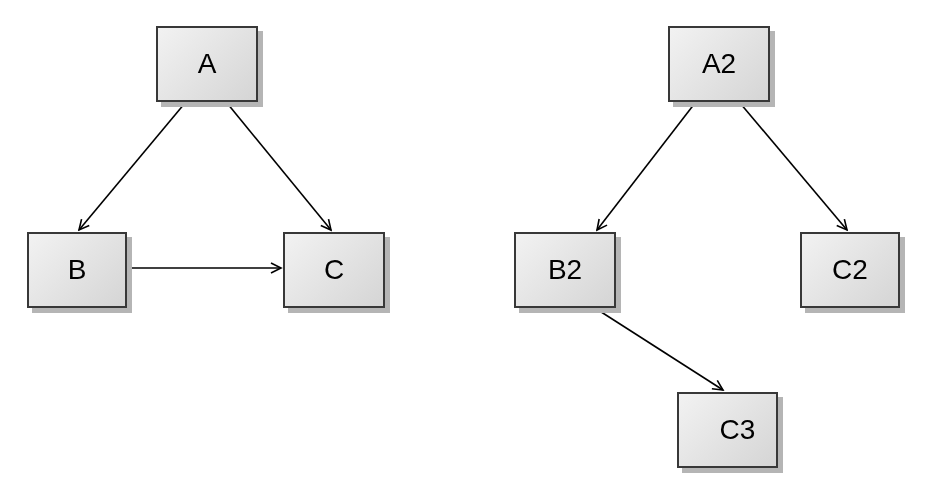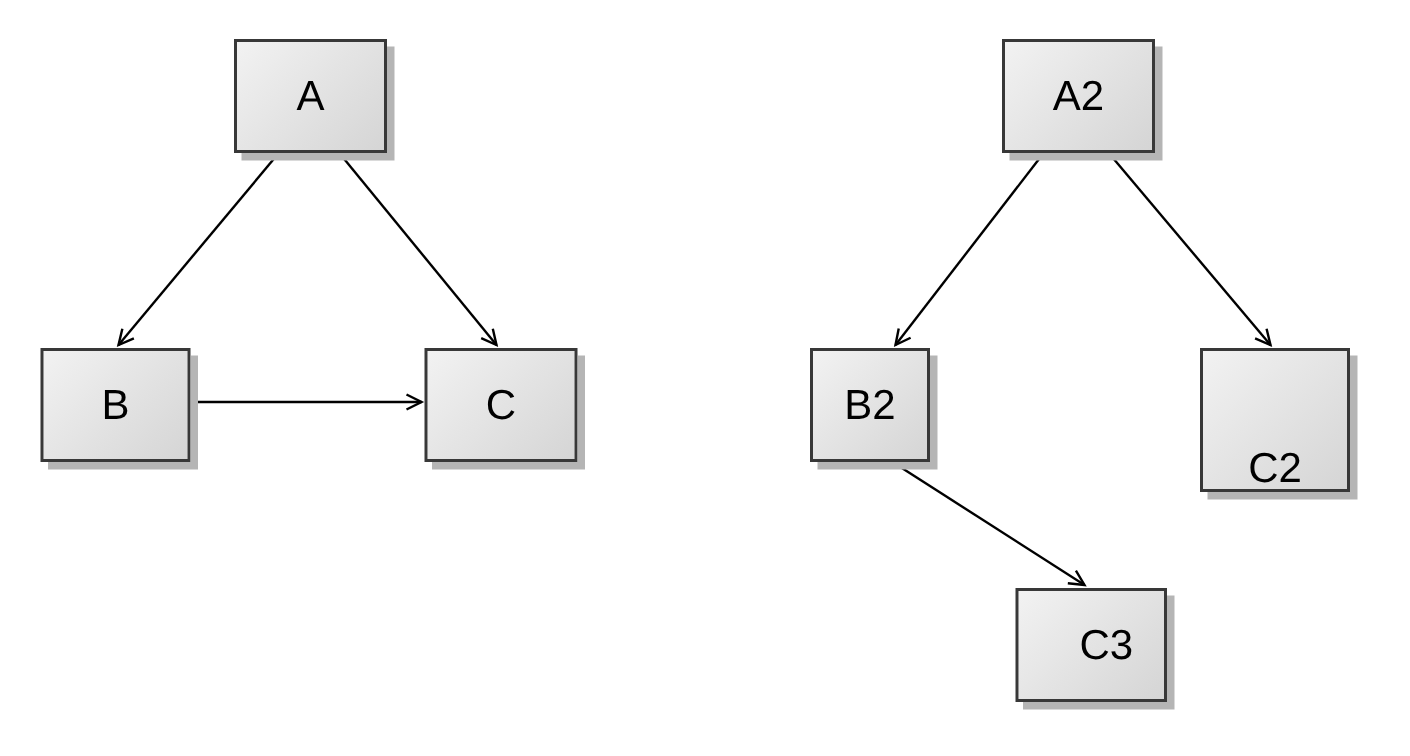--- a/index.html
+++ b/index.html
@@ -69,23 +69,23 @@
       </div>
       <div class="node" style="left: 27px; top: 232px; width: 100px; height: 76px;">
         <span class="node-label">B</span>
       </div>
       <div class="node" style="left: 283px; top: 232px; width: 102px; height: 76px;">
         <span class="node-label">C</span>
       </div>
       <div class="node" style="left: 668px; top: 26px; width: 102px; height: 76px; text-align: center;">
         <span class="node-label">A2</span>
       </div>
-      <div class="node" style="left: 540px; top: 232px; width: 80px; height: 76px;">
+      <div class="node" style="left: 514px; top: 232px; width: 102px; height: 76px;">
         <span class="node-label">B2</span>
       </div>
-      <div class="node" style="left: 800px; top: 232px; width: 100px; height: 96px; align-items: flex-end;">
+      <div class="node" style="left: 800px; top: 232px; width: 100px; height: 76px;">
         <span class="node-label">C2</span>
       </div>
       <div class="node" style="left: 677px; top: 392px; width: 101px; height: 76px; padding-left: 20px;">
         <span class="node-label">C3</span>
       </div>
     </div>
 </div>
 
 </body></html>

